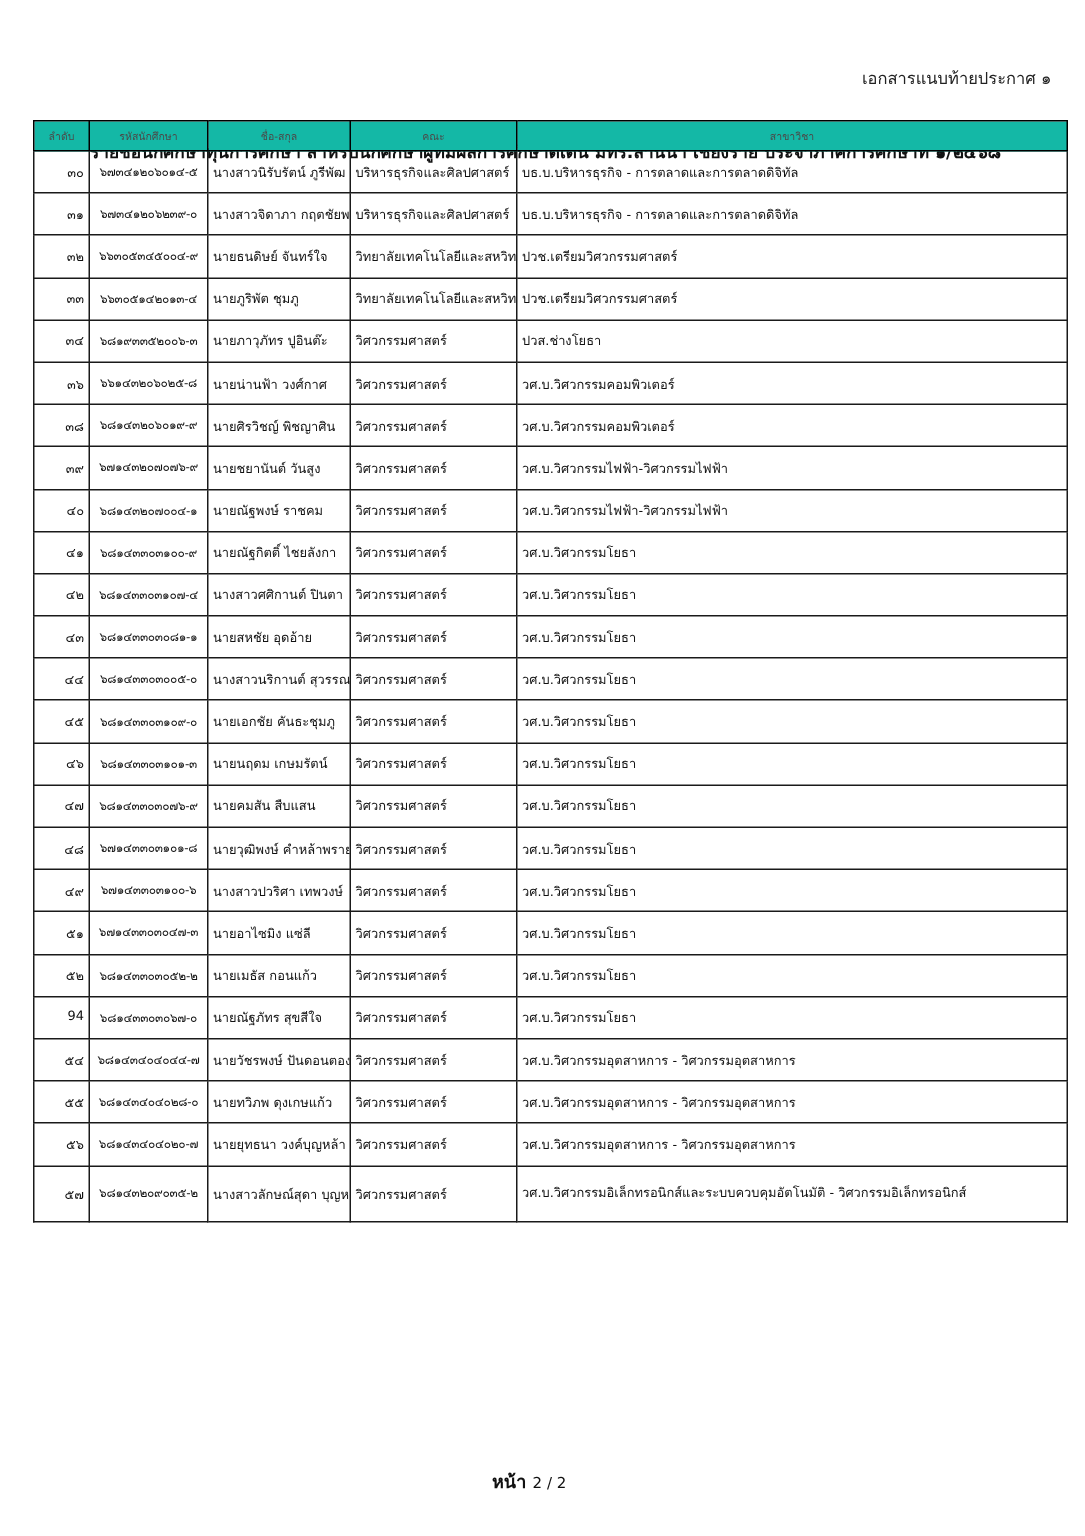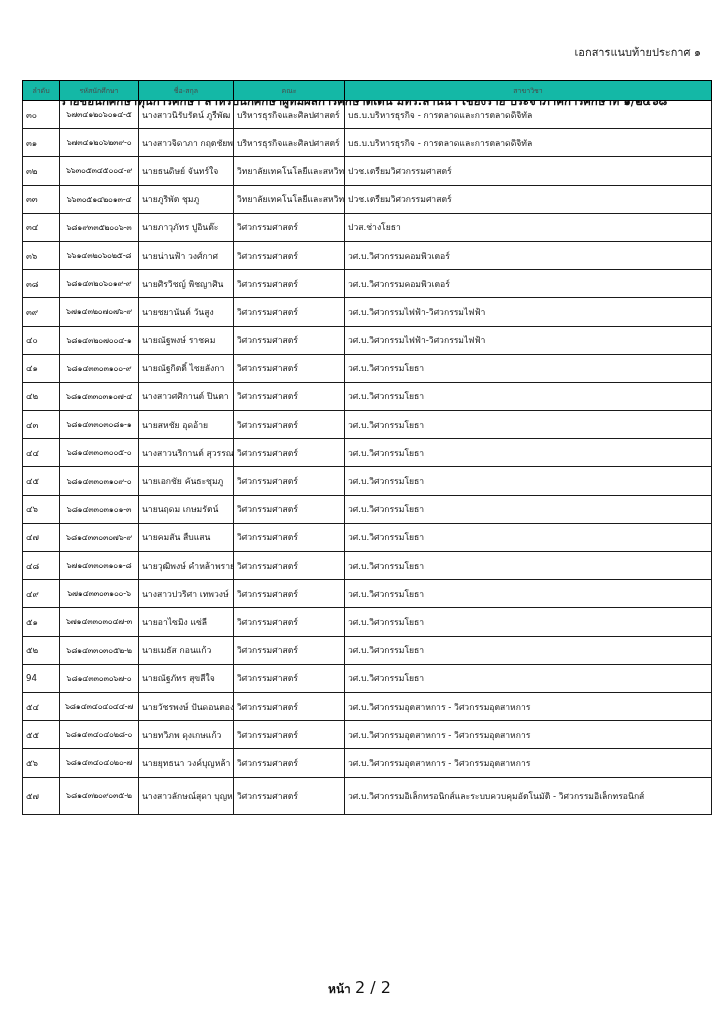--- a/index.html
+++ b/index.html
@@ -21,33 +21,33 @@
     font-size: 8.6px;
   }
   table.list th {
     background: #14b8a6; color: #4a4a4a; height: 19px;
     font-weight: normal; font-size: 7px; border: 1px solid #000; padding: 0;
   }
   table.list td {
     border: 1.3px solid #1a1a1a; height: 27.2px; padding: 0 3px;
     vertical-align: middle; white-space: nowrap; overflow: hidden;
   }
-  table.list td.no { text-align: left; }
+  table.list td.no { text-align: right; }
   table.list td.id { text-align: center; font-size: 8px; letter-spacing: -0.2px; }
   table.list td.prog.wrap { white-space: normal; line-height: 12px; }
   table.list tr.tall td { height: 36px; }
   .col-no { width: 37px; }
   .col-id { width: 79px; }
   .col-name { width: 95px; }
   .col-fac { width: 111px; }
   .col-prog { width: auto; }
   .footer {
     position: absolute; left: 328px; top: 978px; font-size: 12px; font-weight: bold;
   }
-  .footer .pg { font-weight: normal; font-size: 16px; }
+  .footer .pg { font-weight: normal; font-size: 10px; }
 </style>
 </head>
 <body>
 
 <div class="annex">เอกสารแนบท้ายประกาศ ๑</div>
 <div class="title">รายชื่อนักศึกษาทุนการศึกษา สำหรับนักศึกษาผู้ที่มีผลการศึกษาดีเด่น มทร.ล้านนา เชียงราย ประจำภาคการศึกษาที่ ๑/๒๕๖๘</div>
 
 <table class="list">
   <colgroup>
     <col class="col-no">

